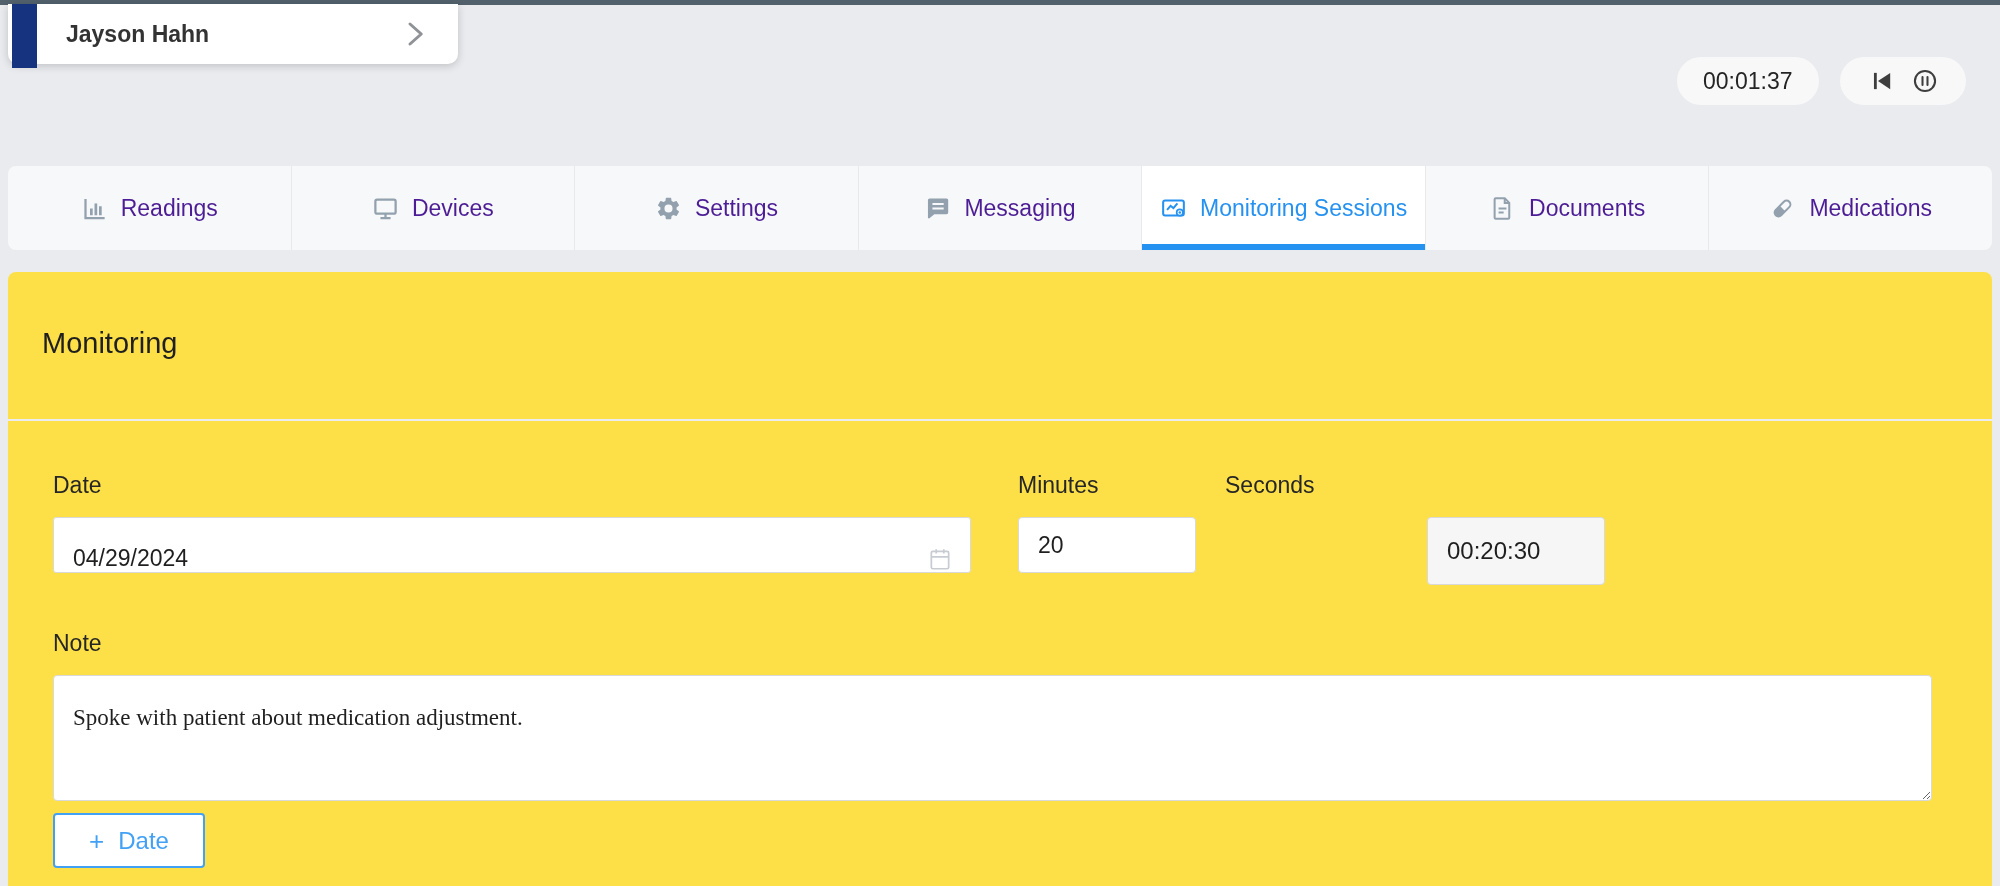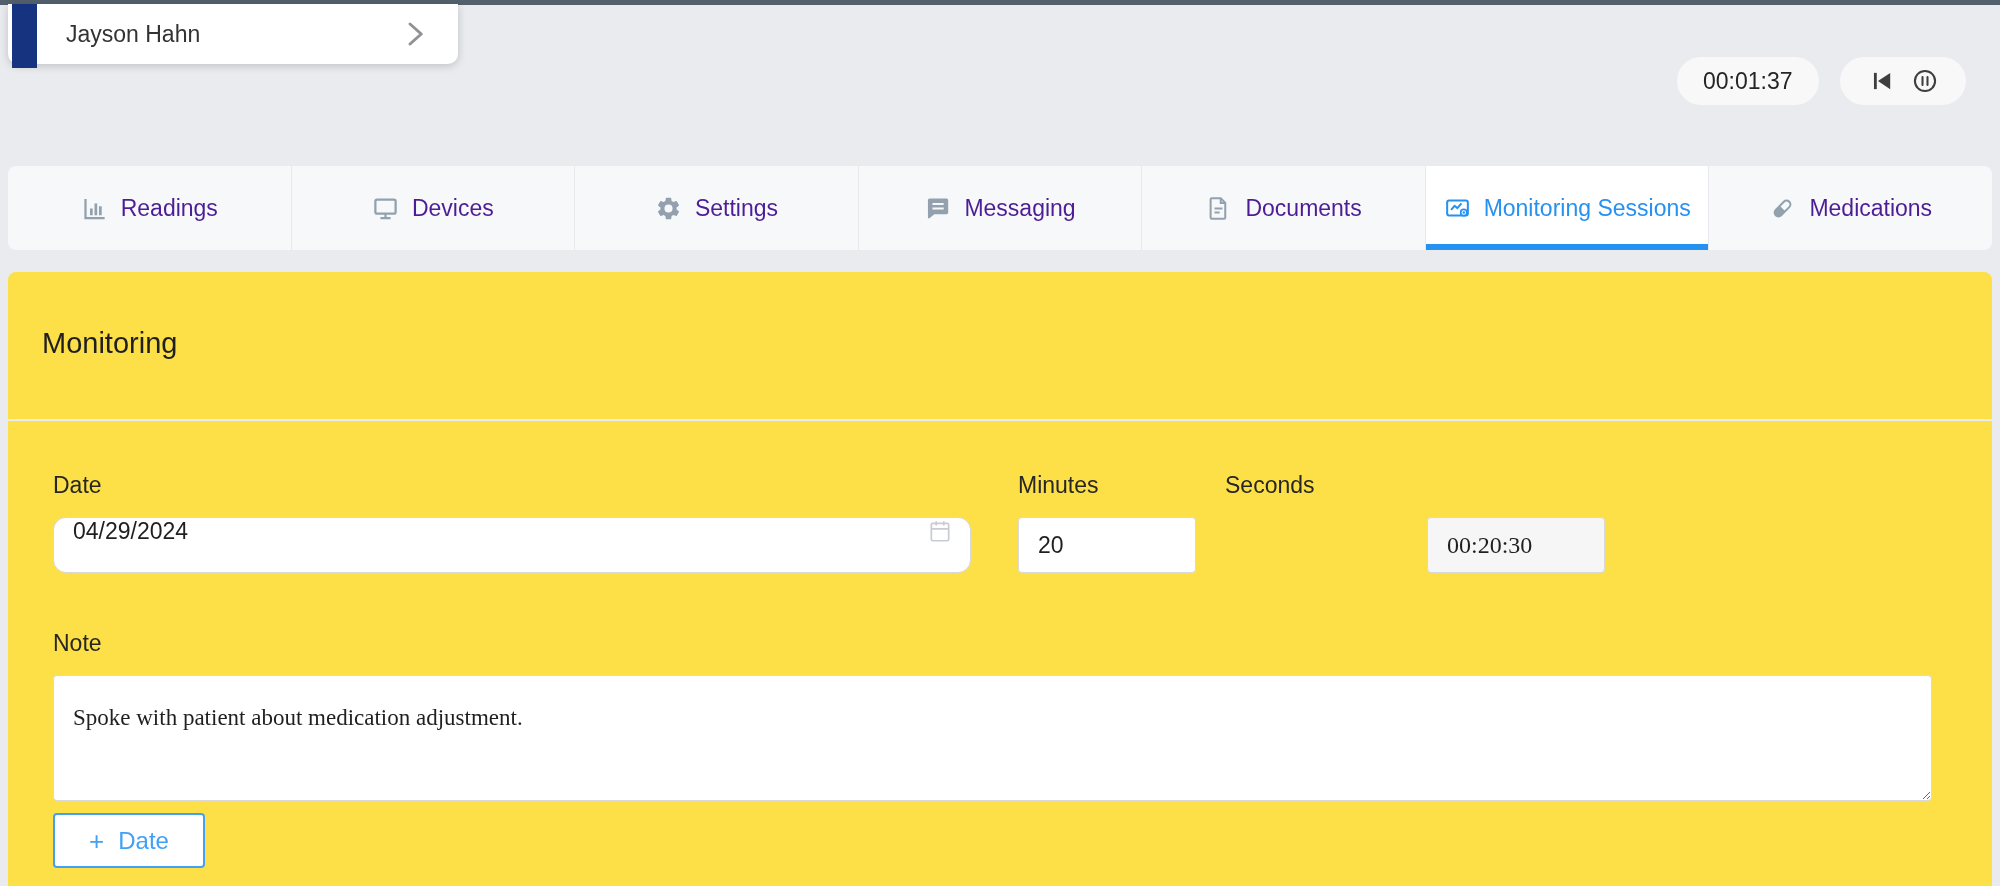--- a/index.html
+++ b/index.html
@@ -21,21 +21,21 @@
     position: absolute; left: 8px; top: 4px; width: 450px; height: 60px;
     background: #fff; border-radius: 0 0 10px 10px;
     box-shadow: 0 2px 8px rgba(0,0,0,0.18);
     display: flex; align-items: center; cursor: pointer;
   }
   .patient-bar {
     position: absolute; left: 4px; top: 0; width: 25px; height: 64px;
     background: #15337f;
   }
   .patient-name {
-    margin-left: 58px; font-size: 23px; color: #333;
+    margin-left: 58px; font-size: 23px; color: #333; font-weight: bold;
   }
   .patient-chevron {
     position: absolute; right: 28px; top: 50%; transform: translateY(-50%);
     width: 30px; height: 36px; color: #8f9296;
   }
   
   .timer-pill {
     position: absolute; left: 1677px; top: 57px; height: 48px;
     background: #f8f8f9; border-radius: 24px;
     display: flex; align-items: center; padding: 0 26px;
@@ -86,43 +86,43 @@
   }
   .field-label {
     position: absolute; font-size: 23px; color: #262626;
   }
   .lbl-date    { left: 45px;   top: 200px; }
   .lbl-minutes { left: 1010px; top: 200px; }
   .lbl-seconds { left: 1217px; top: 200px; }
   .lbl-note    { left: 45px;   top: 358px; }
   .date-wrap {
     position: absolute; left: 45px; top: 245px; width: 918px; height: 56px;
-    border: 1px solid #d9d9d9; border-radius: 13px; background: #fff;
-    display: flex; align-items: flex-start;
+    border: 1px solid #d9d9d9; border-radius: 3px; background: #fff;
+    display: flex; align-items: flex-end;
   }
   .date-wrap input {
     flex: 1; border: none; outline: none; font-size: 23px; color: #1f1f1f;
     padding: 0 0 0 19px; background: transparent;
     font-family: "Liberation Sans", sans-serif;
   }
   .calendar-icon { width: 26px; height: 26px; color: #c8ccd2; margin-right: 17px; cursor: pointer; }
   .calendar-icon svg { width: 26px; height: 26px; display: block; }
   .num-input {
     position: absolute; top: 245px; height: 56px; width: 178px;
     border: 1px solid #d9d9d9; border-radius: 4px; font-size: 23px;
     color: #1f1f1f; padding: 0 0 0 19px; outline: none; background: #fff;
     font-family: "Liberation Sans", sans-serif;
   }
   .inp-minutes { left: 1010px; }
   .inp-seconds { left: 1217px; }
   .duration-display {
-    position: absolute; left: 1419px; top: 245px; width: 178px; height: 56px;
+    position: absolute; left: 1419px; top: 245px; width: 178px; height: 68px;
     background: #f6f6f7; border: 1px solid #d9d9d9; border-radius: 4px;
     display: flex; align-items: center; padding-left: 19px;
-    font-size: 24px; color: #1f1f1f; font-family: Liberation Serif, serif;
+    font-size: 24px; color: #1f1f1f;
   }
   .note-area {
     position: absolute; left: 45px; top: 403px; width: 1879px; height: 126px;
     border: 1px solid #d9d9d9; border-radius: 4px; resize: both;
     font-size: 23px; color: #1f1f1f; padding: 27px 19px; outline: none;
     font-family: Liberation Serif, serif; line-height: 1.3;
   }
   .save-btn {
     position: absolute; left: 45px; top: 541px; width: 152px; height: 55px;
     background: #fff; border: 2px solid #42a1f5; border-radius: 4px;
@@ -199,41 +199,41 @@
   <div class="tab">
     <span class="tab-icon">
         <svg viewBox="0 0 24 24">
           <path fill="currentColor" d="M5 3h15a1.5 1.5 0 0 1 1.5 1.5v11A1.5 1.5 0 0 1 20 17H9.2l-4.4 3.6a.8.8 0 0 1-1.3-.6V4.5A1.5 1.5 0 0 1 5 3z"></path>
           <path d="M7.5 8h10M7.5 12h10" fill="none" stroke="#f7f8fa" stroke-width="1.7"></path>
         </svg>
       </span>
     <span class="tab-label">Messaging</span>
   </div>
 
-  <div class="tab">
-    <span class="tab-icon">
-        <svg viewBox="0 0 24 24" fill="none" stroke="currentColor" stroke-width="1.8">
-          <path d="M6 2.8h8l4 4.2v13.2a1 1 0 0 1-1 1H6a1 1 0 0 1-1-1V3.8a1 1 0 0 1 1-1z"></path>
-          <path d="M14 3v4.2h4"></path>
-          <path d="M8.5 12h7M8.5 15.5h4.5"></path>
-        </svg>
-      </span>
-    <span class="tab-label">Documents</span>
-  </div>
-
   <div class="tab active">
     <span class="tab-icon">
         <svg viewBox="0 0 24 24" fill="none" stroke="currentColor" stroke-width="1.8">
           <rect x="2.8" y="4.8" width="18.4" height="13.4" rx="1.8"></rect>
           <path d="M6.3 13.2l3.1-3.6 2.5 2 3.6-4.1"></path>
           <circle cx="17.6" cy="15.6" r="2.8" fill="#ffffff" stroke-width="1.5"></circle>
           <circle cx="17.6" cy="15.6" r="1.1" fill="currentColor" stroke="none"></circle>
         </svg>
       </span>
     <span class="tab-label">Monitoring Sessions</span>
+  </div>
+
+  <div class="tab">
+    <span class="tab-icon">
+        <svg viewBox="0 0 24 24" fill="none" stroke="currentColor" stroke-width="1.8">
+          <path d="M6 2.8h8l4 4.2v13.2a1 1 0 0 1-1 1H6a1 1 0 0 1-1-1V3.8a1 1 0 0 1 1-1z"></path>
+          <path d="M14 3v4.2h4"></path>
+          <path d="M8.5 12h7M8.5 15.5h4.5"></path>
+        </svg>
+      </span>
+    <span class="tab-label">Documents</span>
   </div>
 
   <div class="tab">
     <span class="tab-icon">
         <svg viewBox="0 0 24 24">
           <g transform="rotate(45 12 12)">
             <rect x="8.6" y="3.5" width="6.8" height="17" rx="3.4" fill="none" stroke="currentColor" stroke-width="1.8"></rect>
             <path fill="currentColor" d="M8.6 12h6.8v5.1a3.4 3.4 0 0 1-6.8 0z"></path>
           </g>
         </svg>

